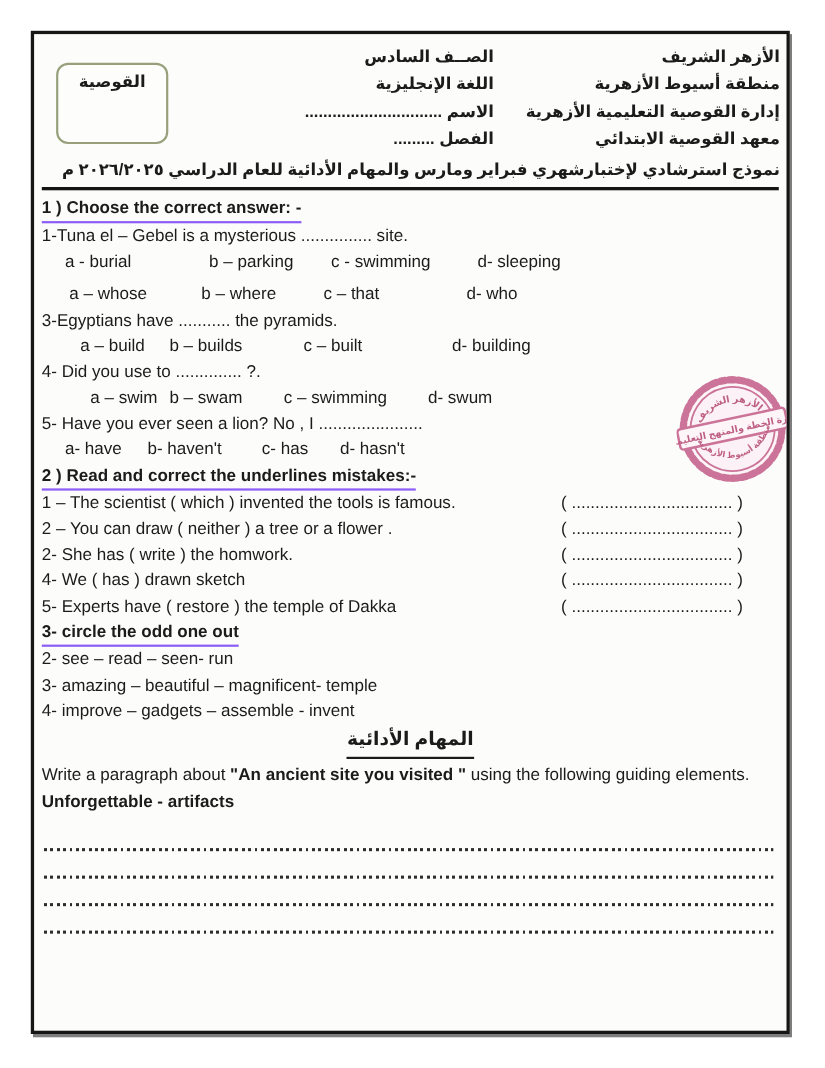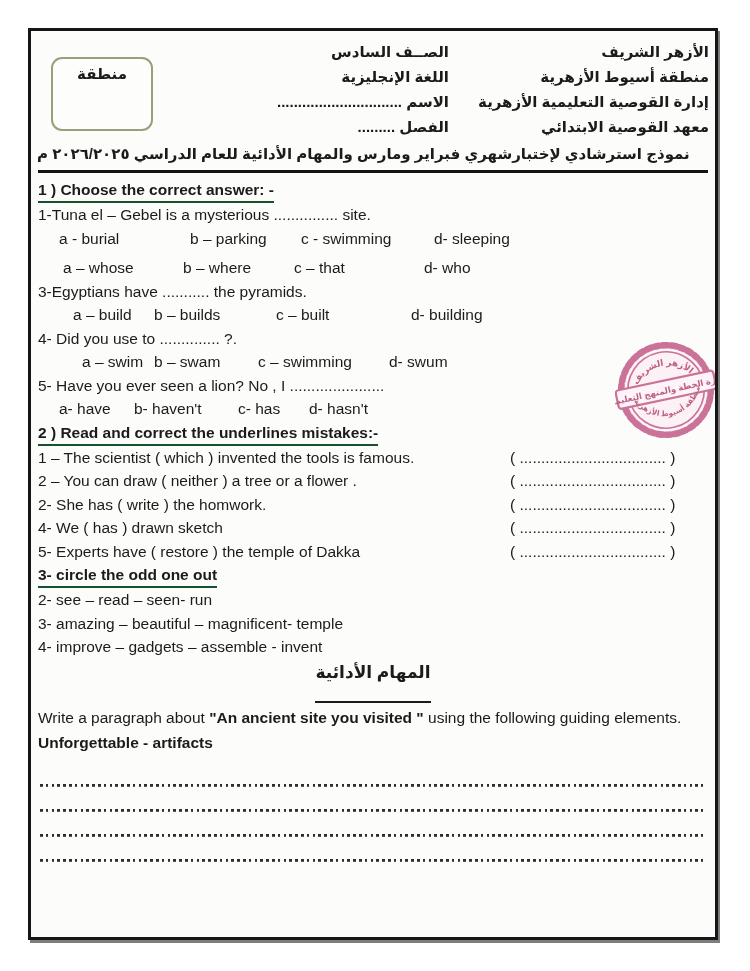--- a/index.html
+++ b/index.html
@@ -11,41 +11,41 @@
   
   .hdr{display:flex;flex-direction:row;position:relative;}
   .hdr[dir="rtl"]{direction:rtl;}
   .hdr-col{text-align:right;font-weight:bold;font-size:15px;line-height:25px;white-space:nowrap;}
   .hdr-org{width:252px;padding-left:8px;}
   .hdr-subj{width:232px;}
   .hdr-spacer{flex:1;}
   .grade-box{position:absolute;left:14px;top:18px;width:102px;height:74px;box-sizing:border-box;
              border:2px solid #97a07b;border-radius:11px;background:#fdfdfc;
              text-align:center;padding-top:6px;font-weight:bold;font-size:15px;}
-  .exam-note{direction:rtl;text-align:left;font-weight:bold;font-size:15px;margin-top:6px;}
+  .exam-note{direction:rtl;text-align:right;font-weight:bold;font-size:15px;margin-top:6px;}
   .rule{border:none;border-top:3px solid #141414;margin:7px 1px 5px 1px;}
   
   .bodytxt{direction:ltr;font-size:15.5px;line-height:23.5px;position:relative;padding:0 1px;}
-  .sec-title{font-weight:bold;display:inline-block;border-bottom:2px solid #14532d;
+  .sec-title{font-weight:bold;display:inline-block;border-bottom:2px solid #8b5cf6;
              padding-bottom:0;line-height:22px;margin-top:1px;}
   .q-text{white-space:pre;}
   .q-opts{position:relative;height:23.5px;}
   .opt{position:absolute;top:0;white-space:nowrap;text-align:center;}
   .q0 .o0{left:21px}.q0 .o1{left:152px}.q0 .o2{left:263px}.q0 .o3{left:396px}
   .q1 .q-opts{margin-top:6px}
   .q1 .o0{left:25px}.q1 .o1{left:145px}.q1 .o2{left:256px}.q1 .o3{left:386px}
   .q2 .o0{left:35px}.q2 .o1{left:116px}.q2 .o2{left:238px}.q2 .o3{left:373px}
   .q3 .o0{left:44px}.q3 .o1{left:116px}.q3 .o2{left:220px}.q3 .o3{left:351px}
   .q4 .o0{left:21px}.q4 .o1{left:96px}.q4 .o2{left:200px}.q4 .o3{left:271px}
   .corr-row{position:relative;height:23.5px;white-space:nowrap;}
   .corr-ans{position:absolute;left:472px;top:0;}
   .odd-row{height:23.5px;white-space:nowrap;}
   .tasks-title-wrap{text-align:center;direction:rtl;margin-top:2px;}
   .tasks-title{font-weight:bold;font-size:17px;display:inline-block;
-               border-bottom:2px solid #1b1b1b;padding-bottom:17px;line-height:22px;}
+               border-bottom:2px solid #1b1b1b;padding-bottom:5px;line-height:22px;}
   .para{line-height:25.5px;margin-top:2px;}
   .para b{font-weight:bold;}
   .dotlines{margin-top:6px;}
   .dotline{height:25px;background-image:repeating-linear-gradient(to right,#2d2d2d 0 2.6px,transparent 2.6px 5.8px);
            background-size:99% 2.8px;background-repeat:no-repeat;background-position:2px 100%;}
   
   .stamp{position:absolute;left:584px;top:301px;width:102px;height:116px;pointer-events:none;}
 </style>
 </head>
 <body>
@@ -61,21 +61,21 @@
         <div>معهد القوصية الابتدائي</div>
       </div>
       <div class="hdr-col hdr-subj">
         <div>الصــف السادس</div>
         <div>اللغة الإنجليزية</div>
         <div>الاسم ..............................</div>
         <div>الفصل .........</div>
       </div>
       <div class="hdr-spacer"></div>
       <div class="grade-box">
-        <span>منطقة</span>
+        <span>القوصية</span>
       </div>
     </div>
 
     <div class="exam-note">نموذج استرشادي لإختبارشهري فبراير ومارس والمهام الأدائية للعام الدراسي ٢٠٢٦/٢٠٢٥ م</div>
     <hr class="rule">
 
     <div class="bodytxt">
 
       <div><span class="sec-title">1 ) Choose the correct answer: -</span></div>
       <div id="mcq-questions">

